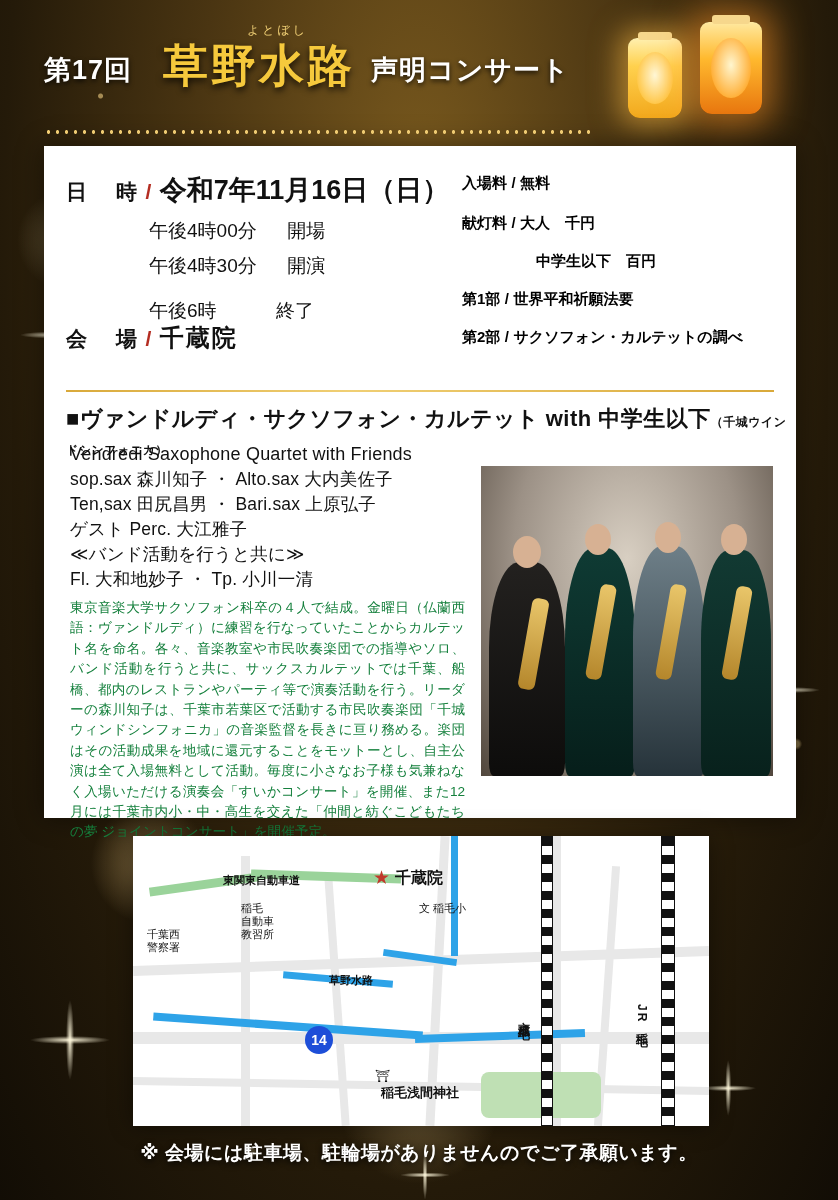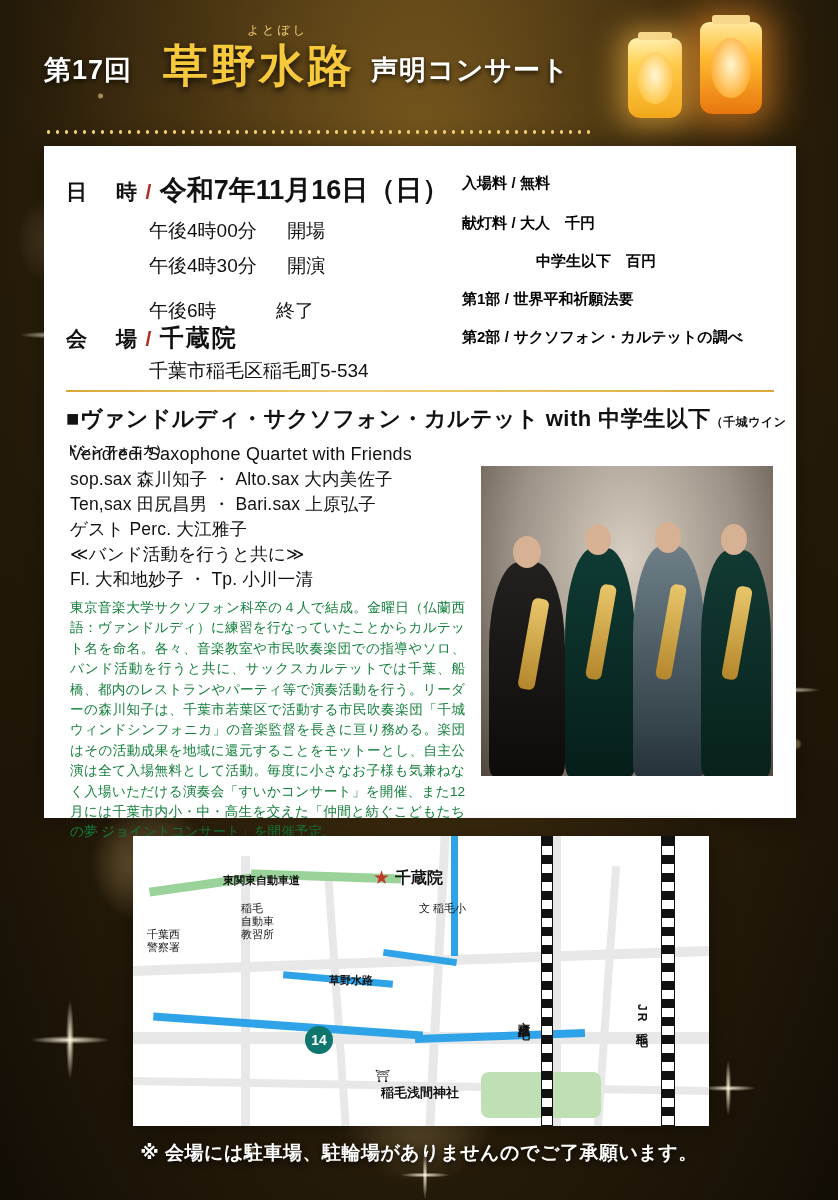--- a/index.html
+++ b/index.html
@@ -137,21 +137,21 @@
   }
   .road{position:absolute;background:#e8e8e8;}
   .road-b{position:absolute;background:#2ea3e8;}
   .road-g{position:absolute;background:#9ad39a;}
   .rail{position:absolute;background:repeating-linear-gradient(180deg,#111 0 9px,#fff 9px 18px);border:1px solid #111;}
   .mlabel{position:absolute;font-size:11px;color:#111;line-height:13px;}
   .mlabel.b{font-weight:bold;}
   .star{position:absolute;color:#c0392b;font-size:19px;}
   .venue-map{position:absolute;font-size:16px;font-weight:bold;color:#111;}
   .rt14{
-    position:absolute;width:28px;height:28px;border-radius:50%;background:#0f766e;color:#fff;
+    position:absolute;width:28px;height:28px;border-radius:50%;background:#1d4ed8;color:#fff;
     font-size:14px;font-weight:bold;display:flex;align-items:center;justify-content:center;text-align:right;
   }
   .vlabel{
     position:absolute;font-size:12px;font-weight:bold;color:#111;
     writing-mode:vertical-rl;letter-spacing:2px;
   }
 
   .note{
     position:absolute;left:0;top:1140px;width:838px;text-align:center;
     color:#ffffff;font-size:19px;font-weight:bold;letter-spacing:0.5px;
@@ -201,23 +201,20 @@
     </div>
     <div class="row" style="left:105px;top:152px;">
       <span class="mid">午後6時</span>
       <span class="mid" style="margin-left:55px;">終了</span>
     </div>
 
     <div class="row" style="left:22px;top:176px;">
       <span class="lbl">会　場</span>
       <span class="lbl slash">/</span>
       <span class="venue">千蔵院</span>
-    </div>
-    <div class="row" style="left:105px;top:212px;">
-      <span class="addr">千葉市稲毛区稲毛町5-534</span>
     </div>
 
     <div class="row" style="left:418px;top:28px;">
       <span class="mid-b">入場料</span>
       <span class="mid-b slash">/</span>
       <span class="mid-b">無料</span>
     </div>
     <div class="row" style="left:418px;top:68px;">
       <span class="mid-b">献灯料</span>
       <span class="mid-b slash">/</span>

